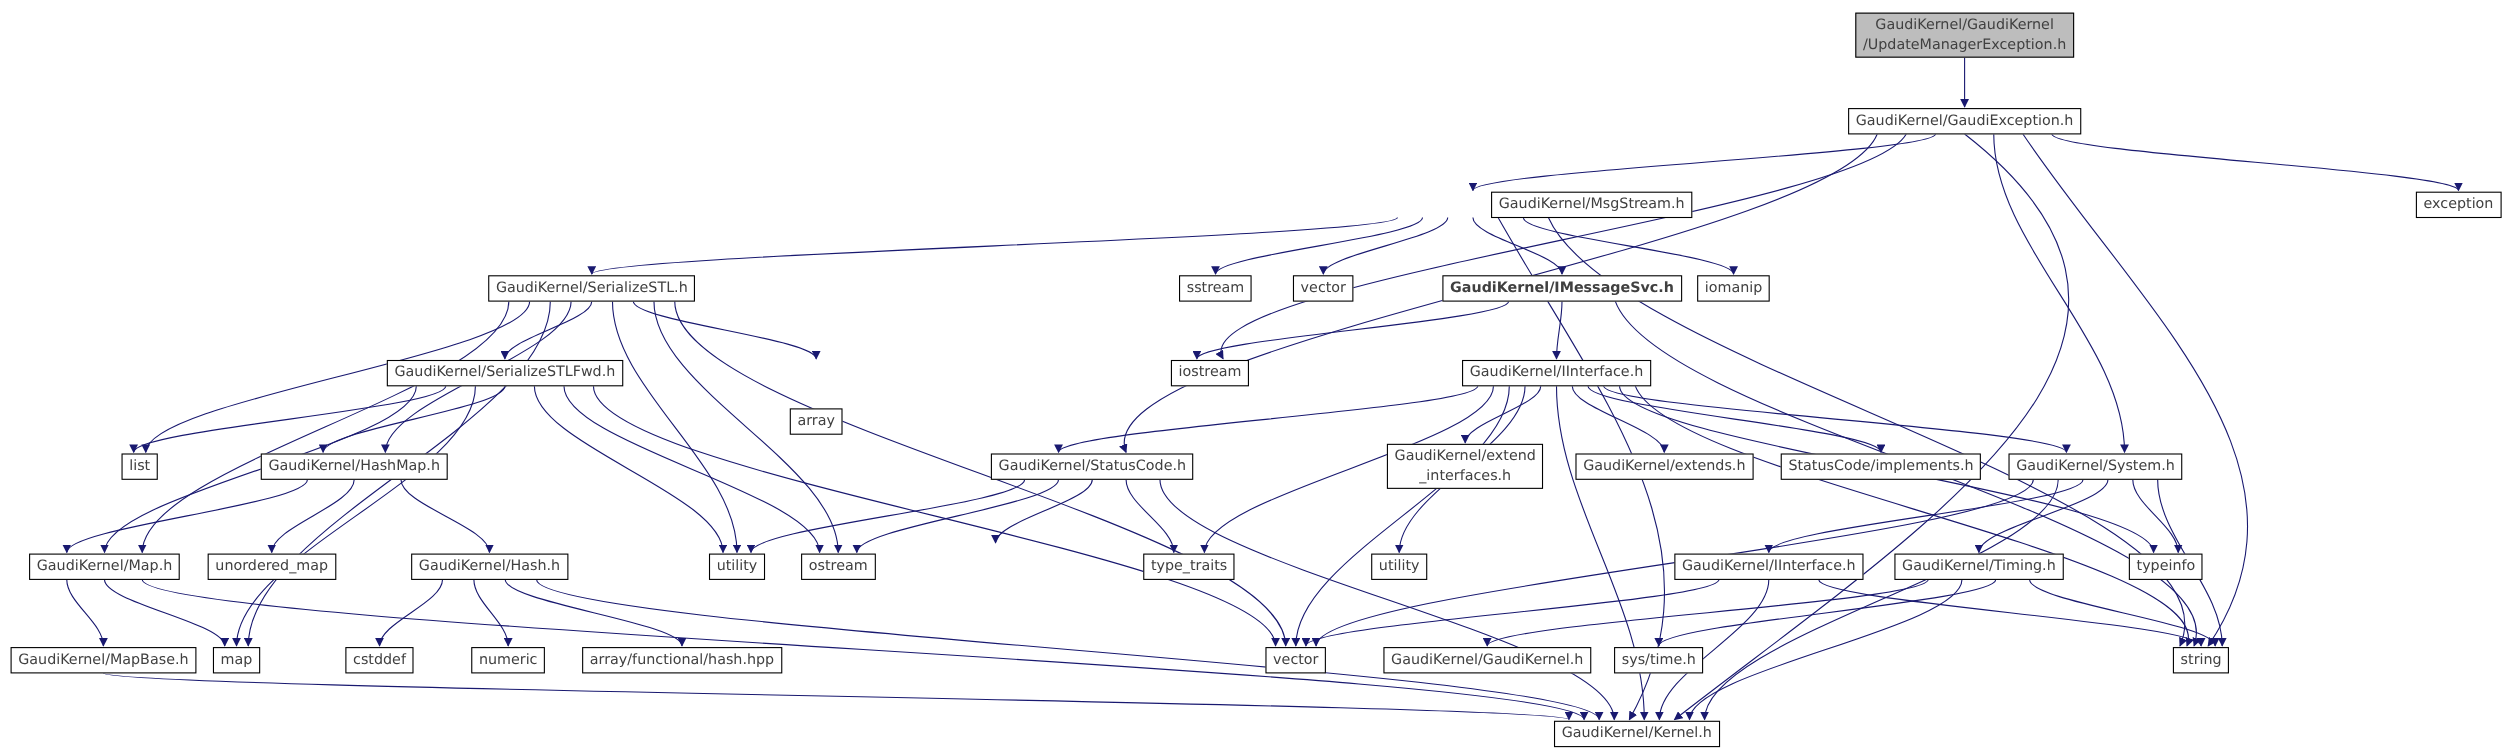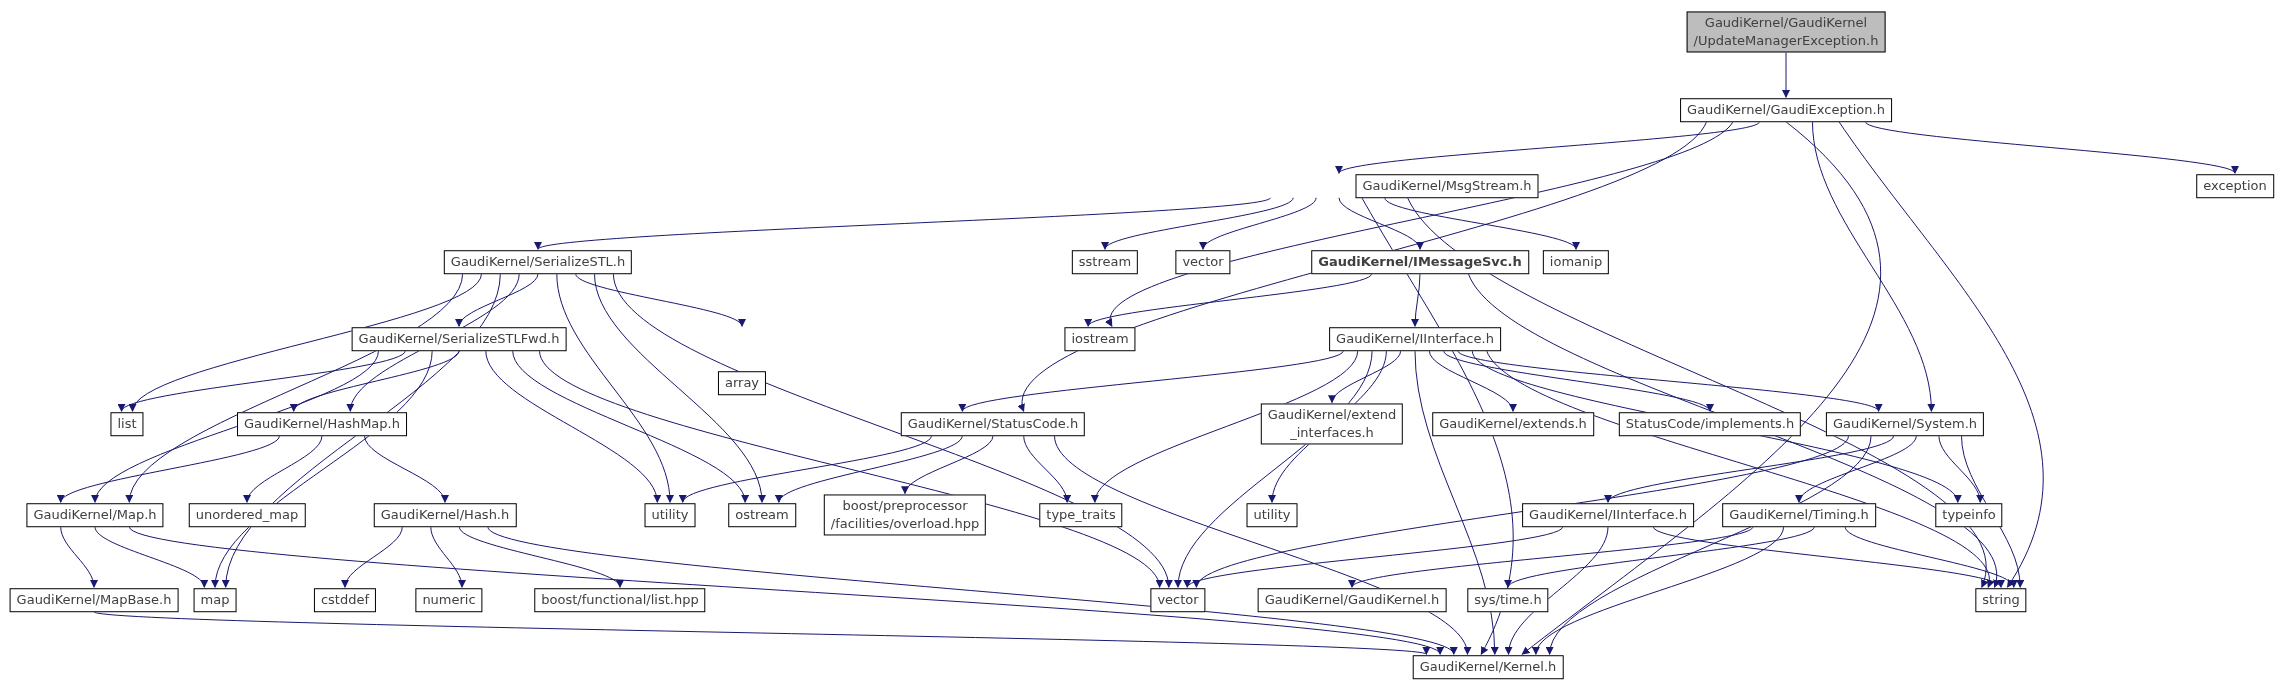--- a/index.html
+++ b/index.html
@@ -143,30 +143,28 @@
     <div class="node" style="left: 1332px; top: 424px; background: rgb(255, 255, 255); border-color: rgb(0, 0, 0);">GaudiKernel/extend
 _interfaces.h</div>
     <div class="node" style="left: 1513px; top: 424px; background: rgb(255, 255, 255); border-color: rgb(0, 0, 0);">GaudiKernel/extends.h</div>
     <div class="node" style="left: 1710px; top: 424px; background: rgb(255, 255, 255); border-color: rgb(0, 0, 0);">StatusCode/implements.h</div>
     <div class="node" style="left: 1905px; top: 424px; background: rgb(255, 255, 255); border-color: rgb(0, 0, 0);">GaudiKernel/System.h</div>
     <div class="node" style="left: 95px; top: 515px; background: rgb(255, 255, 255); border-color: rgb(0, 0, 0);">GaudiKernel/Map.h</div>
     <div class="node" style="left: 247px; top: 515px; background: rgb(255, 255, 255); border-color: rgb(0, 0, 0);">unordered_map</div>
     <div class="node" style="left: 445px; top: 515px; background: rgb(255, 255, 255); border-color: rgb(0, 0, 0);">GaudiKernel/Hash.h</div>
     <div class="node" style="left: 670px; top: 515px; background: rgb(255, 255, 255); border-color: rgb(0, 0, 0);">utility</div>
     <div class="node" style="left: 762px; top: 515px; background: rgb(255, 255, 255); border-color: rgb(0, 0, 0);">ostream</div>
-    <div class="node" style="left: 905px; top: 515px; background: rgb(255, 255, 255); border-color: rgb(0, 0, 0);">boost/preprocessor
-/facilities/overload.hpp</div>
     <div class="node" style="left: 1081px; top: 515px; background: rgb(255, 255, 255); border-color: rgb(0, 0, 0);">type_traits</div>
     <div class="node" style="left: 1272px; top: 515px; background: rgb(255, 255, 255); border-color: rgb(0, 0, 0);">utility</div>
     <div class="node" style="left: 1608px; top: 515px; background: rgb(255, 255, 255); border-color: rgb(0, 0, 0);">GaudiKernel/IInterface.h</div>
     <div class="node" style="left: 1799px; top: 515px; background: rgb(255, 255, 255); border-color: rgb(0, 0, 0);">GaudiKernel/Timing.h</div>
     <div class="node" style="left: 1969px; top: 515px; background: rgb(255, 255, 255); border-color: rgb(0, 0, 0);">typeinfo</div>
     <div class="node" style="left: 94px; top: 600px; background: rgb(255, 255, 255); border-color: rgb(0, 0, 0);">GaudiKernel/MapBase.h</div>
     <div class="node" style="left: 215px; top: 600px; background: rgb(255, 255, 255); border-color: rgb(0, 0, 0);">map</div>
     <div class="node" style="left: 345px; top: 600px; background: rgb(255, 255, 255); border-color: rgb(0, 0, 0);">cstddef</div>
-    <div class="node" style="left: 449px; top: 600px; background: rgb(255, 255, 255); border-color: rgb(0, 0, 0);">numeric</div>
-    <div class="node" style="left: 620px; top: 600px; background: rgb(255, 255, 255); border-color: rgb(0, 0, 0);">boost/functional/list.hpp</div>
+    <div class="node" style="left: 462px; top: 600px; background: rgb(255, 255, 255); border-color: rgb(0, 0, 0);">numeric</div>
+    <div class="node" style="left: 620px; top: 600px; background: rgb(255, 255, 255); border-color: rgb(0, 0, 0);">array/functional/hash.hpp</div>
     <div class="node" style="left: 1178px; top: 600px; background: rgb(255, 255, 255); border-color: rgb(0, 0, 0);">vector</div>
     <div class="node" style="left: 1352px; top: 600px; background: rgb(255, 255, 255); border-color: rgb(0, 0, 0);">GaudiKernel/GaudiKernel.h</div>
     <div class="node" style="left: 1508px; top: 600px; background: rgb(255, 255, 255); border-color: rgb(0, 0, 0);">sys/time.h</div>
     <div class="node" style="left: 2001px; top: 600px; background: rgb(255, 255, 255); border-color: rgb(0, 0, 0);">string</div>
     <div class="node" style="left: 1488px; top: 667px; background: rgb(255, 255, 255); border-color: rgb(0, 0, 0);">GaudiKernel/Kernel.h</div>
   </div>
 
 </body></html>

